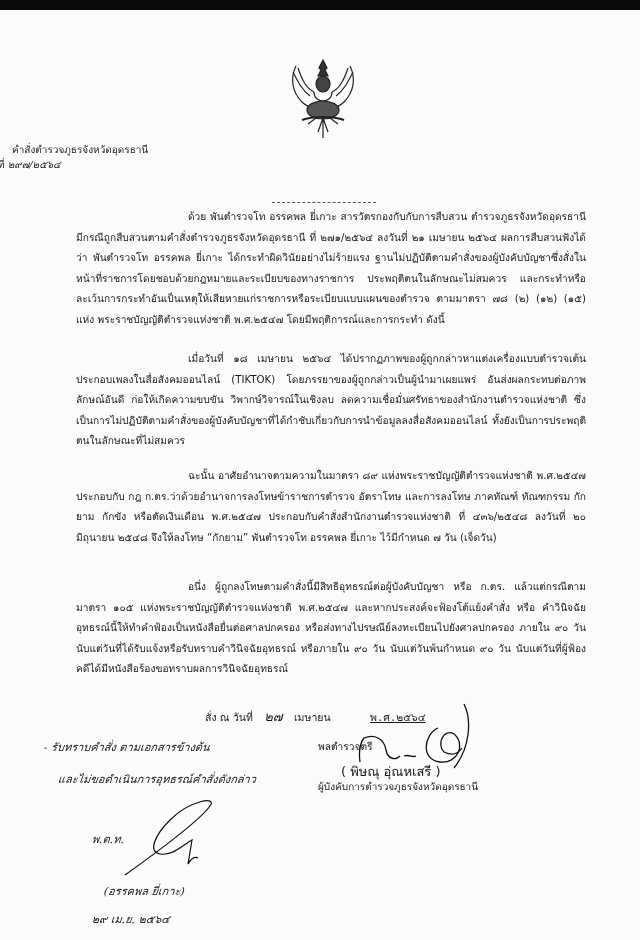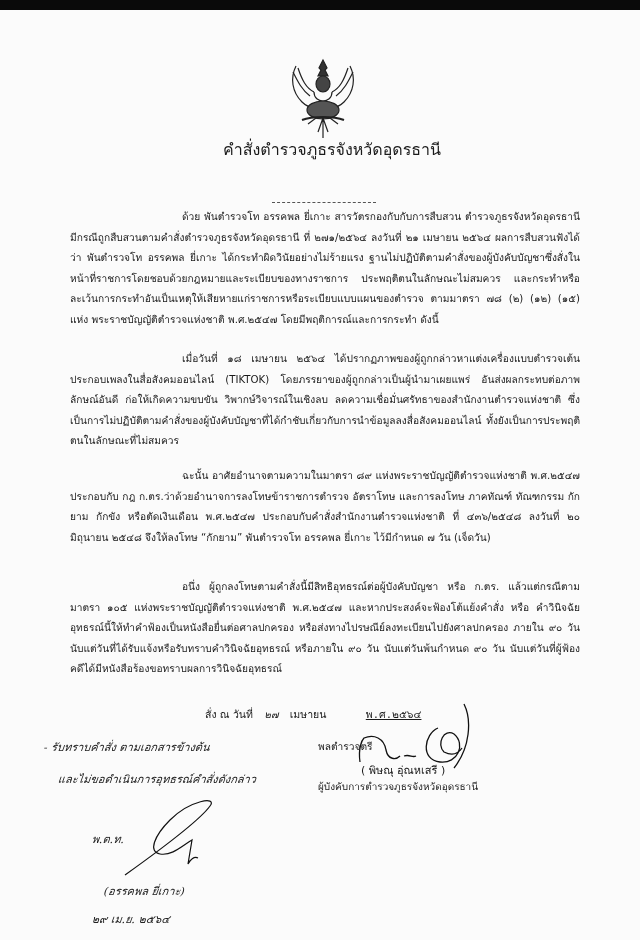--- a/index.html
+++ b/index.html
@@ -8,33 +8,33 @@
     background: #111;
     font-family: "DejaVu Sans", "Liberation Sans", sans-serif;
     color: #1a1a1a;
   }
   .topbar { position: absolute; left: 0; top: 0; width: 640px; height: 10px; background: #0a0a0a; }
   .page {
     position: absolute; left: 0; top: 10px; width: 640px; height: 930px;
     background: #fbfbfb;
   }
   .garuda { position: absolute; left: 288px; top: 48px; width: 70px; height: 82px; }
-  .hdr { position: absolute; left: 0; width: 640px; text-align: center; font-size: 16px; line-height: 14px; }
+  .hdr { position: absolute; left: 0; width: 640px; text-align: left; font-size: 10px; line-height: 14px; }
   .hdr .inner { display: inline-block; position: relative; left: 12px; }
   .sep { position: absolute; left: 272px; top: 192px; width: 104px; border-top: 1px dashed #555; }
   .para {
-    position: absolute; left: 70px; width: 510px;
+    position: absolute; left: 76px; width: 510px;
     font-size: 10.2px; line-height: 20.5px; text-align: justify;
     text-align-last: left;
   }
   .para .ind { display: inline-block; width: 112px; }
   .sign-date { position: absolute; left: 205px; top: 696px; font-size: 10.5px; }
   .sign-date .sp { margin-left: 8px; font-family: Liberation Mono, monospace; }
   .sign-rank { position: absolute; left: 282px; top: 728px; font-size: 10.2px; margin-left: 36px; }
-  .sign-name { position: absolute; left: 361px; top: 751px; font-size: 11px; }
+  .sign-name { position: absolute; left: 341px; top: 751px; font-size: 13px; }
   .sign-pos { position: absolute; left: 318px; top: 769px; font-size: 10px; }
   .hand { font-family: "DejaVu Serif", serif; font-style: italic; color: #222; position: absolute; font-size: 11px; transform: skewX(-6deg); }
   svg.sig { position: absolute; overflow: visible; }
 </style>
 </head>
 <body>
 
 <div class="topbar"></div>
 
 <div class="page">
@@ -53,34 +53,40 @@
       <ellipse cx="35" cy="52" rx="16" ry="9" fill="#555"></ellipse>
       <path d="M14 62 C24 58 46 58 56 62" stroke-width="2"></path>
       <path d="M20 66 L28 60 M50 66 L42 60"></path>
       <path d="M35 60 L30 74 M35 60 L40 74 M35 60 L35 80"></path>
     </g>
   </svg>
 
   <div class="hdr" style="top:133px">
     <span class="inner">คำสั่งตำรวจภูธรจังหวัดอุดรธานี</span>
   </div>
+  <div class="hdr" style="top:148px">
+    <span class="inner" style="left:-2px">
+      <span>ที่</span>
+      <span style="font-family:'DejaVu Serif',serif;font-style:italic;">๒๙๗/๒๕๖๔</span>
+    </span>
+  </div>
 
   <div class="sep"></div>
 
   <div class="para" style="top:197px"><span class="ind"></span><span>ด้วย พันตำรวจโท อรรคพล ยี่เกาะ สารวัตรกองกับกับการสืบสวน ตำรวจภูธรจังหวัดอุดรธานี มีกรณีถูกสืบสวนตามคำสั่งตำรวจภูธรจังหวัดอุดรธานี ที่ ๒๗๑/๒๕๖๔ ลงวันที่ ๒๑ เมษายน ๒๕๖๔ ผลการสืบสวนฟังได้ว่า พันตำรวจโท อรรคพล ยี่เกาะ ได้กระทำผิดวินัยอย่างไม่ร้ายแรง ฐานไม่ปฏิบัติตามคำสั่งของผู้บังคับบัญชาซึ่งสั่งในหน้าที่ราชการโดยชอบด้วยกฎหมายและระเบียบของทางราชการ ประพฤติตนในลักษณะไม่สมควร และกระทำหรือละเว้นการกระทำอันเป็นเหตุให้เสียหายแก่ราชการหรือระเบียบแบบแผนของตำรวจ ตามมาตรา ๗๘ (๒) (๑๒) (๑๕) แห่ง พระราชบัญญัติตำรวจแห่งชาติ พ.ศ.๒๕๔๗ โดยมีพฤติการณ์และการกระทำ ดังนี้</span></div>
 
   <div class="para" style="top:339px"><span class="ind"></span><span>เมื่อวันที่ ๑๘ เมษายน ๒๕๖๔ ได้ปรากฏภาพของผู้ถูกกล่าวหาแต่งเครื่องแบบตำรวจเต้นประกอบเพลงในสื่อสังคมออนไลน์ (TIKTOK) โดยภรรยาของผู้ถูกกล่าวเป็นผู้นำมาเผยแพร่ อันส่งผลกระทบต่อภาพลักษณ์อันดี ก่อให้เกิดความขบขัน วิพากษ์วิจารณ์ในเชิงลบ ลดความเชื่อมั่นศรัทธาของสำนักงานตำรวจแห่งชาติ ซึ่งเป็นการไม่ปฏิบัติตามคำสั่งของผู้บังคับบัญชาที่ได้กำชับเกี่ยวกับการนำข้อมูลลงสื่อสังคมออนไลน์ ทั้งยังเป็นการประพฤติตนในลักษณะที่ไม่สมควร</span></div>
 
   <div class="para" style="top:456px"><span class="ind"></span><span>ฉะนั้น อาศัยอำนาจตามความในมาตรา ๘๙ แห่งพระราชบัญญัติตำรวจแห่งชาติ พ.ศ.๒๕๔๗ ประกอบกับ กฎ ก.ตร.ว่าด้วยอำนาจการลงโทษข้าราชการตำรวจ อัตราโทษ และการลงโทษ ภาคทัณฑ์ ทัณฑกรรม กักยาม กักขัง หรือตัดเงินเดือน พ.ศ.๒๕๔๗ ประกอบกับคำสั่งสำนักงานตำรวจแห่งชาติ ที่ ๔๓๖/๒๕๔๘ ลงวันที่ ๒๐ มิถุนายน ๒๕๔๘ จึงให้ลงโทษ “กักยาม” พันตำรวจโท อรรคพล ยี่เกาะ ไว้มีกำหนด ๗ วัน (เจ็ดวัน)</span></div>
 
   <div class="para" style="top:567px"><span class="ind"></span><span>อนึ่ง ผู้ถูกลงโทษตามคำสั่งนี้มีสิทธิอุทธรณ์ต่อผู้บังคับบัญชา หรือ ก.ตร. แล้วแต่กรณีตามมาตรา ๑๐๕ แห่งพระราชบัญญัติตำรวจแห่งชาติ พ.ศ.๒๕๔๗ และหากประสงค์จะฟ้องโต้แย้งคำสั่ง หรือ คำวินิจฉัยอุทธรณ์นี้ให้ทำคำฟ้องเป็นหนังสือยื่นต่อศาลปกครอง หรือส่งทางไปรษณีย์ลงทะเบียนไปยังศาลปกครอง ภายใน ๙๐ วัน นับแต่วันที่ได้รับแจ้งหรือรับทราบคำวินิจฉัยอุทธรณ์ หรือภายใน ๙๐ วัน นับแต่วันพ้นกำหนด ๙๐ วัน นับแต่วันที่ผู้ฟ้องคดีได้มีหนังสือร้องขอทราบผลการวินิจฉัยอุทธรณ์</span></div>
 
   <div class="sign-date">
     <span>สั่ง ณ วันที่</span>
-    <span class="sp" style="font-family:Liberation Serif, serif;font-style:italic;font-size:10px;">๒๗</span>
+    <span class="sp" style="font-family:Liberation Serif, serif;font-style:italic;font-size:13px;">๒๗</span>
     <span class="sp">เมษายน</span>
     <span class="sp" style="text-decoration:underline;margin-left:36px;">พ.ศ.๒๕๖๔</span>
   </div>
 
   <svg class="sig" style="left:340px;top:690px" width="150" height="70">
     <path d="M20 62 C18 48 22 40 24 38 C34 34 44 38 46 50 C48 60 56 60 60 56 M64 56 C70 54 72 58 76 56" fill="none" stroke="#111" stroke-width="1.3"></path>
     <path d="M98 28 C84 34 80 60 100 62 C118 64 126 44 114 34 C104 28 96 44 104 52 C112 56 118 54 122 48" fill="none" stroke="#111" stroke-width="1.3"></path>
     <path d="M124 4 C132 20 130 48 114 68" fill="none" stroke="#111" stroke-width="1.3"></path>
   </svg>
 

